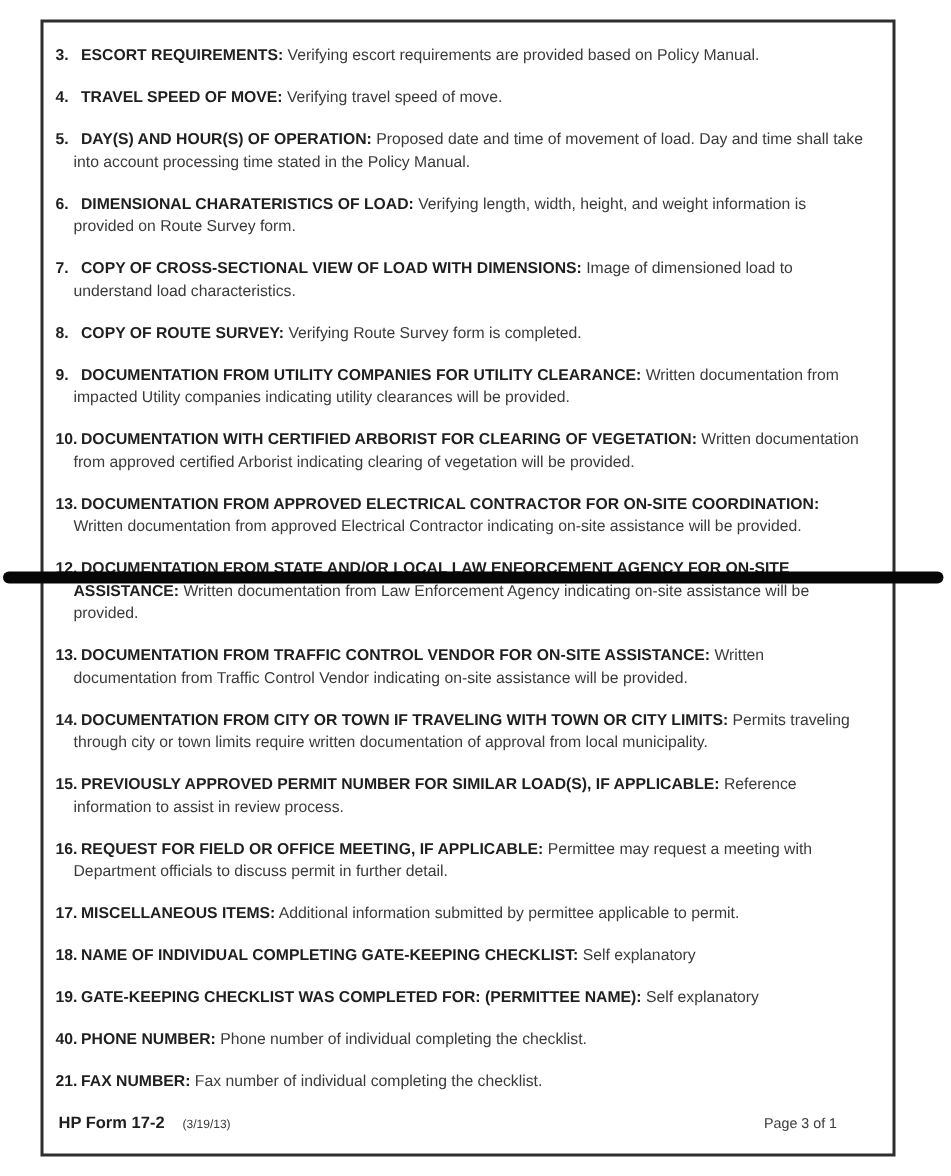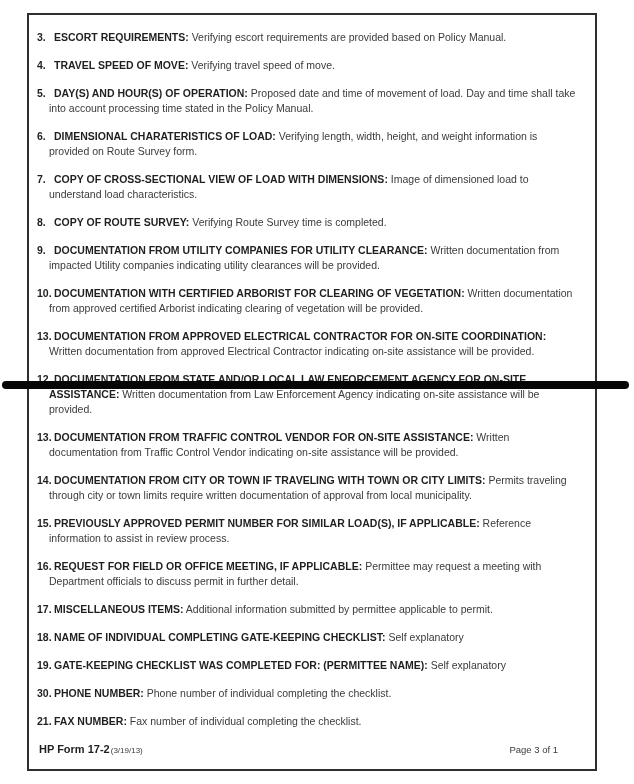--- a/index.html
+++ b/index.html
@@ -62,21 +62,21 @@
     align-items: baseline;
   }
   .form-id {
     font-weight: bold;
     font-size: 11px;
     color: #1f1f1f;
   }
   .form-date {
     font-size: 8px;
     color: #3a3a3a;
-    margin-left: 1px;
+    margin-left: 12px;
   }
   .page-num {
     font-size: 9.5px;
     color: #3a3a3a;
     margin-right: 21px;
   }
 </style>
 </head>
 <body>
 
@@ -101,21 +101,21 @@
     <span class="num">6.</span><span class="heading">DIMENSIONAL CHARATERISTICS OF LOAD:</span> <span class="body">Verifying length, width, height, and weight information is provided on Route Survey form.</span>
     
   </div>
 
   <div class="item">
     <span class="num">7.</span><span class="heading">COPY OF CROSS-SECTIONAL VIEW OF LOAD WITH DIMENSIONS:</span> <span class="body">Image of dimensioned load to understand load characteristics.</span>
     
   </div>
 
   <div class="item">
-    <span class="num">8.</span><span class="heading">COPY OF ROUTE SURVEY:</span> <span class="body">Verifying Route Survey time is completed.</span>
+    <span class="num">8.</span><span class="heading">COPY OF ROUTE SURVEY:</span> <span class="body">Verifying Route Survey form is completed.</span>
     
   </div>
 
   <div class="item">
     <span class="num">9.</span><span class="heading">DOCUMENTATION FROM UTILITY COMPANIES FOR UTILITY CLEARANCE:</span> <span class="body">Written documentation from impacted Utility companies indicating utility clearances will be provided.</span>
     
   </div>
 
   <div class="item">
     <span class="num">10.</span><span class="heading">DOCUMENTATION WITH CERTIFIED ARBORIST FOR CLEARING OF VEGETATION:</span> <span class="body">Written documentation from approved certified Arborist indicating clearing of vegetation will be provided.</span>
@@ -161,21 +161,21 @@
     <span class="num">18.</span><span class="heading">NAME OF INDIVIDUAL COMPLETING GATE-KEEPING CHECKLIST:</span> <span class="body">Self explanatory</span>
     
   </div>
 
   <div class="item">
     <span class="num">19.</span><span class="heading">GATE-KEEPING CHECKLIST WAS COMPLETED FOR: (PERMITTEE NAME):</span> <span class="body">Self explanatory</span>
     
   </div>
 
   <div class="item">
-    <span class="num">30.</span><span class="heading">PHONE NUMBER:</span> <span class="body">Phone number of individual completing the checklist.</span>
+    <span class="num">40.</span><span class="heading">PHONE NUMBER:</span> <span class="body">Phone number of individual completing the checklist.</span>
     
   </div>
 
   <div class="item">
     <span class="num">21.</span><span class="heading">FAX NUMBER:</span> <span class="body">Fax number of individual completing the checklist.</span>
     
   </div>
 </div>
 
   <div class="footer">

